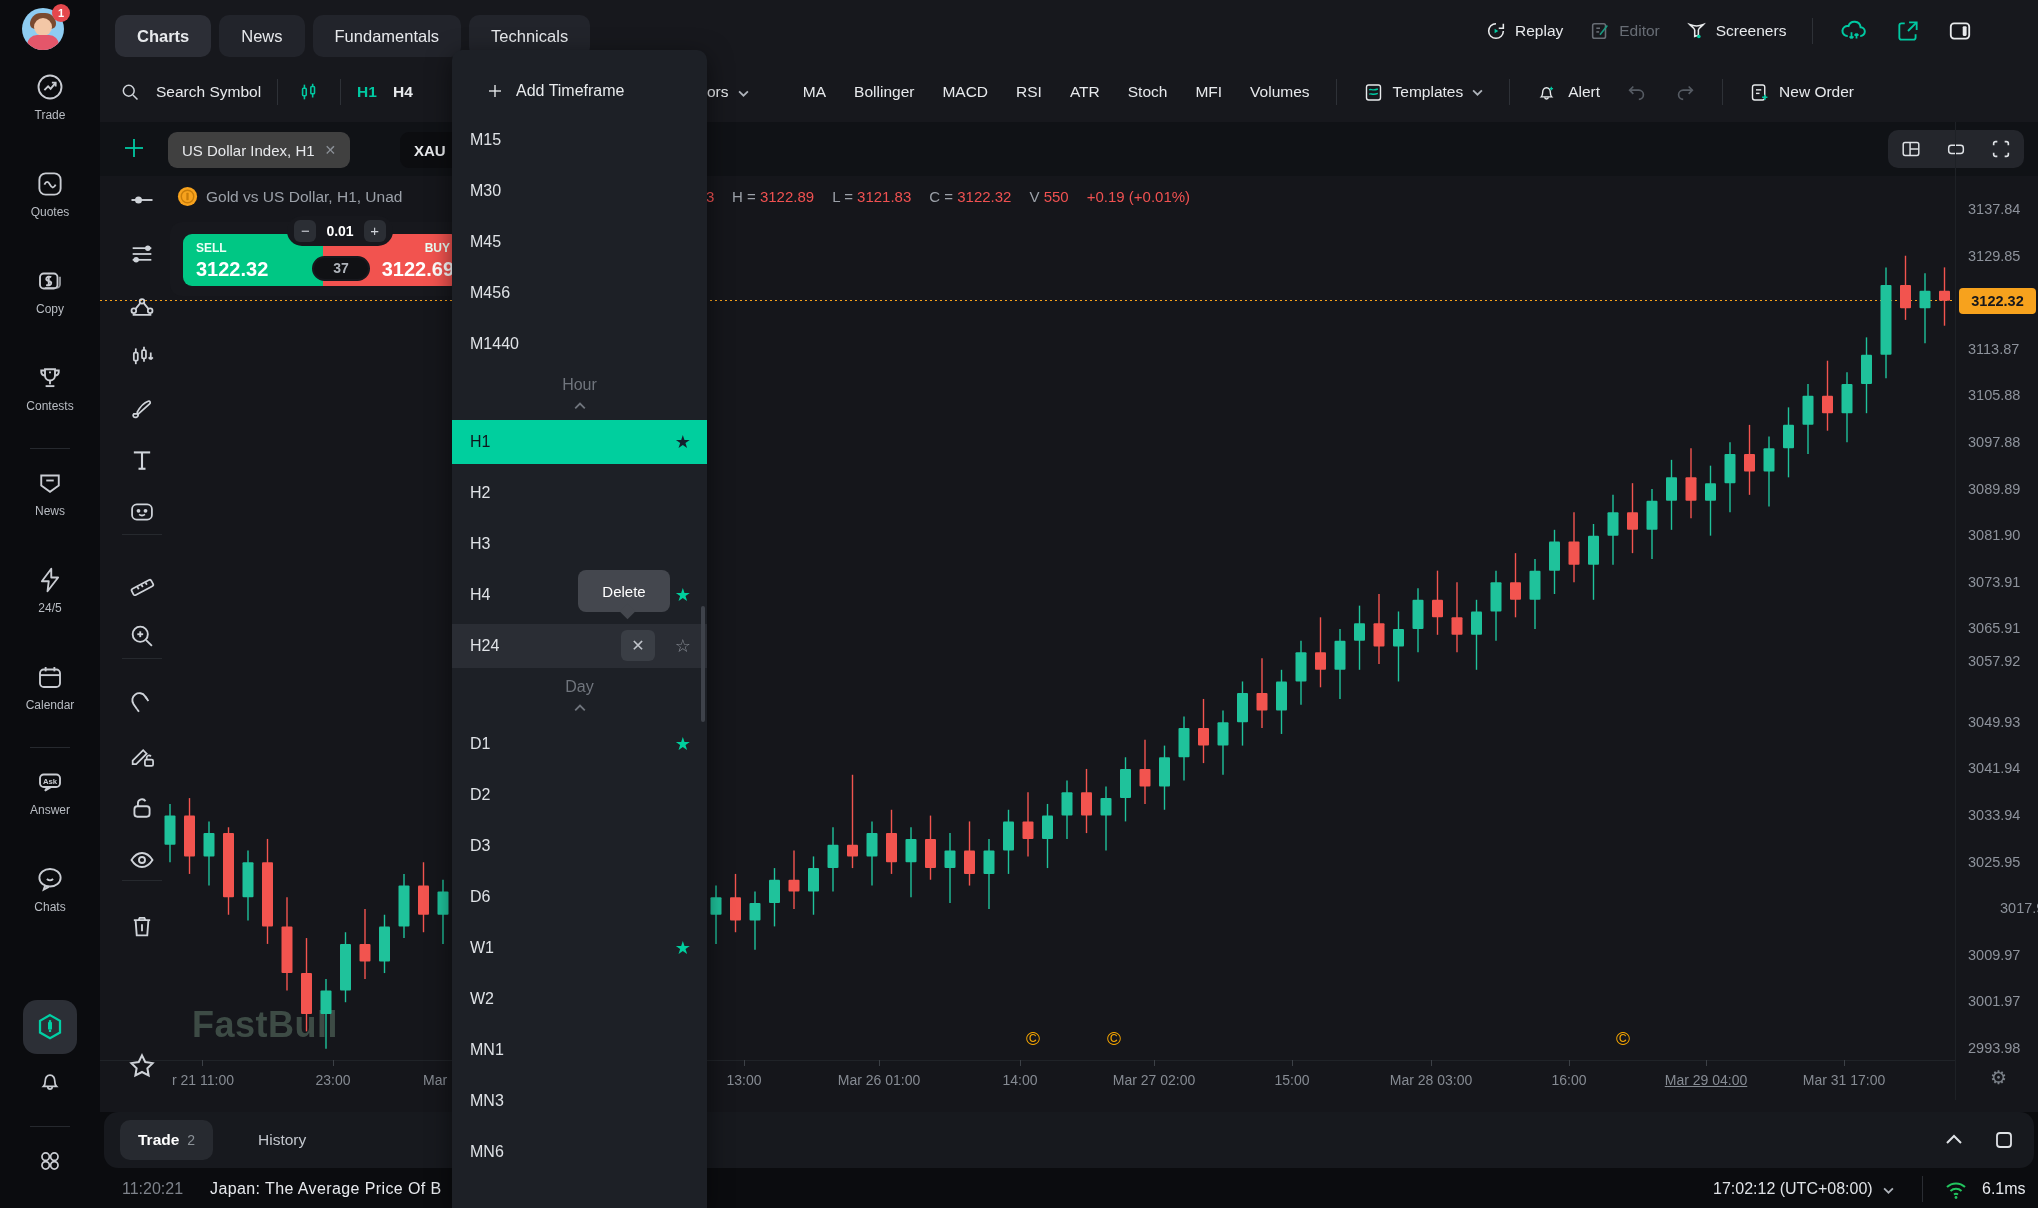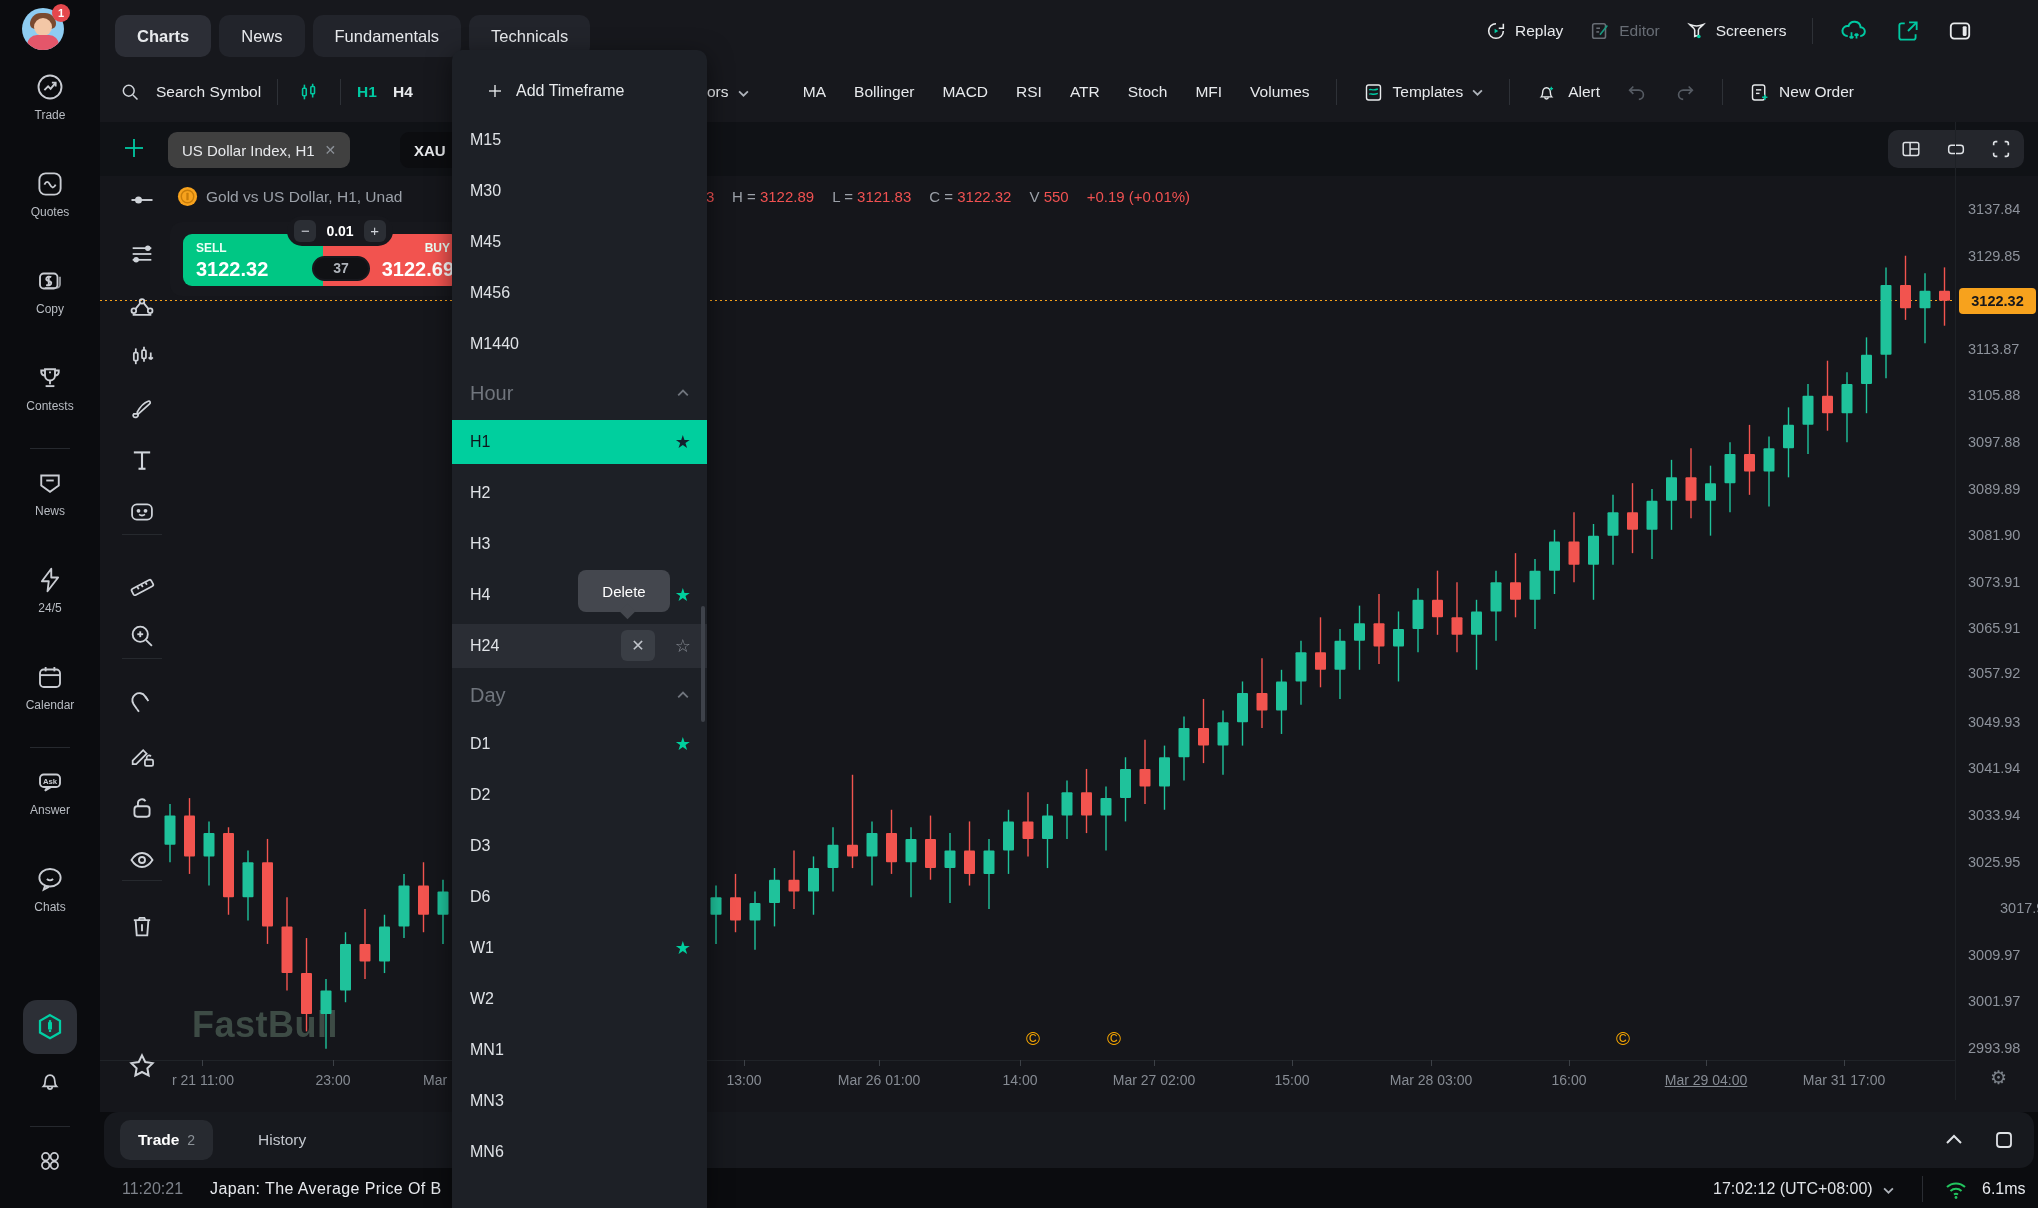--- a/index.html
+++ b/index.html
@@ -76,21 +76,21 @@
   .step-btn { width:22px; height:22px; background:#2b2e34; border-radius:6px; color:#cfd3d9; font-size:15px; line-height:21px; text-align:center; cursor:pointer; }
   #lot-value { font-size:14px; font-weight:bold; color:#fff; }
   #spread-pill { position:absolute; left:142px; top:34px; width:58px; height:25px; background:#101114; border:2px solid #17181d; border-radius:13px; color:#aeb3ba; font-size:14px; font-weight:bold; text-align:center; line-height:21px; z-index:3; }
 
   
   #tf-menu { position:absolute; left:452px; top:50px; width:255px; height:1158px; background:#1d2026; border-radius:10px 10px 0 0; box-shadow:0 6px 24px rgba(0,0,0,.5); z-index:50; }
   #tf-add { position:absolute; left:16px; top:0; width:100%; height:50px; display:flex; align-items:flex-end; gap:12px; padding-left:18px; font-size:16px; color:#e8eaec; cursor:pointer; }
   .tf-row { position:absolute; left:0; width:255px; height:44px; display:flex; align-items:center; padding-left:18px; font-size:16px; color:#dfe2e6; cursor:pointer; }
   .tf-row.selected { background:#00cf9e; color:#10151d; }
   .tf-row.hovered { background:#2a2d34; }
-  .tf-header { position:absolute; left:0; width:255px; height:34px; display:flex; align-items:center; padding:0 18px; font-size:20px; color:#70757d; justify-content:space-between; }
+  .tf-header { position:absolute; left:0; width:255px; height:34px; display:flex; align-items:center; padding:0 18px; font-size:16px; color:#70757d; justify-content:space-between;flex-direction:column; }
   .tf-star { position:absolute; right:16px; font-size:18px; }
   .tf-x { position:absolute; right:52px; top:6px; width:34px; height:31px; background:#3a3e45; border-radius:6px; color:#c0c4ca; font-size:16px; text-align:center; line-height:31px; cursor:pointer; }
   #tf-scrollbar { position:absolute; left:249px; top:556px; width:4px; height:116px; background:#3e424a; border-radius:2px; }
   #delete-tooltip { position:absolute; left:578px; top:570px; width:92px; height:42px; background:#44474e; border-radius:8px; color:#fff; font-size:15px; display:flex; align-items:center; justify-content:center; z-index:60; }
   #delete-tooltip::after { content:""; position:absolute; left:44px; bottom:-5px; width:11px; height:11px; background:#44474e; transform:rotate(45deg); }
 
   
   #trade-bar { position:absolute; left:104px; top:1112px; width:1930px; height:56px; background:#17191e; border-radius:14px; z-index:8; }
   #trade-pill { position:absolute; left:16px; top:8px; height:40px; background:#272a30; border-radius:10px; display:flex; align-items:center; gap:8px; padding:0 18px; cursor:pointer; }
   #trade-pill .t1 { font-size:15.5px; font-weight:bold; color:#fff; }
@@ -609,21 +609,21 @@
 <div id="price-axis">
     <div class="pa-label" style="top: 79px;">3137.84</div>
     <div class="pa-label" style="top: 125.598px;">3129.85</div>
     <div class="pa-label" style="top: 218.793px;">3113.87</div>
     <div class="pa-label" style="top: 265.391px;">3105.88</div>
     <div class="pa-label" style="top: 312.047px;">3097.88</div>
     <div class="pa-label" style="top: 358.644px;">3089.89</div>
     <div class="pa-label" style="top: 405.242px;">3081.90</div>
     <div class="pa-label" style="top: 451.84px;">3073.91</div>
     <div class="pa-label" style="top: 498.496px;">3065.91</div>
-    <div class="pa-label" style="top: 543px;">3057.92</div>
+    <div class="pa-label" style="top: 531px;">3057.92</div>
     <div class="pa-label" style="top: 591.691px;">3049.93</div>
     <div class="pa-label" style="top: 638.289px;">3041.94</div>
     <div class="pa-label" style="top: 684.945px;">3033.94</div>
     <div class="pa-label" style="top: 731.542px;">3025.95</div>
     <div class="pa-label" style="top: 778.14px; margin-left: 32px;">3017.96</div>
     <div class="pa-label" style="top: 824.738px;">3009.97</div>
     <div class="pa-label" style="top: 871.394px;">3001.97</div>
     <div class="pa-label" style="top: 917.992px;">2993.98</div>
     <div id="price-tag" style="top: 165.513px;">3122.32</div>
   </div>

